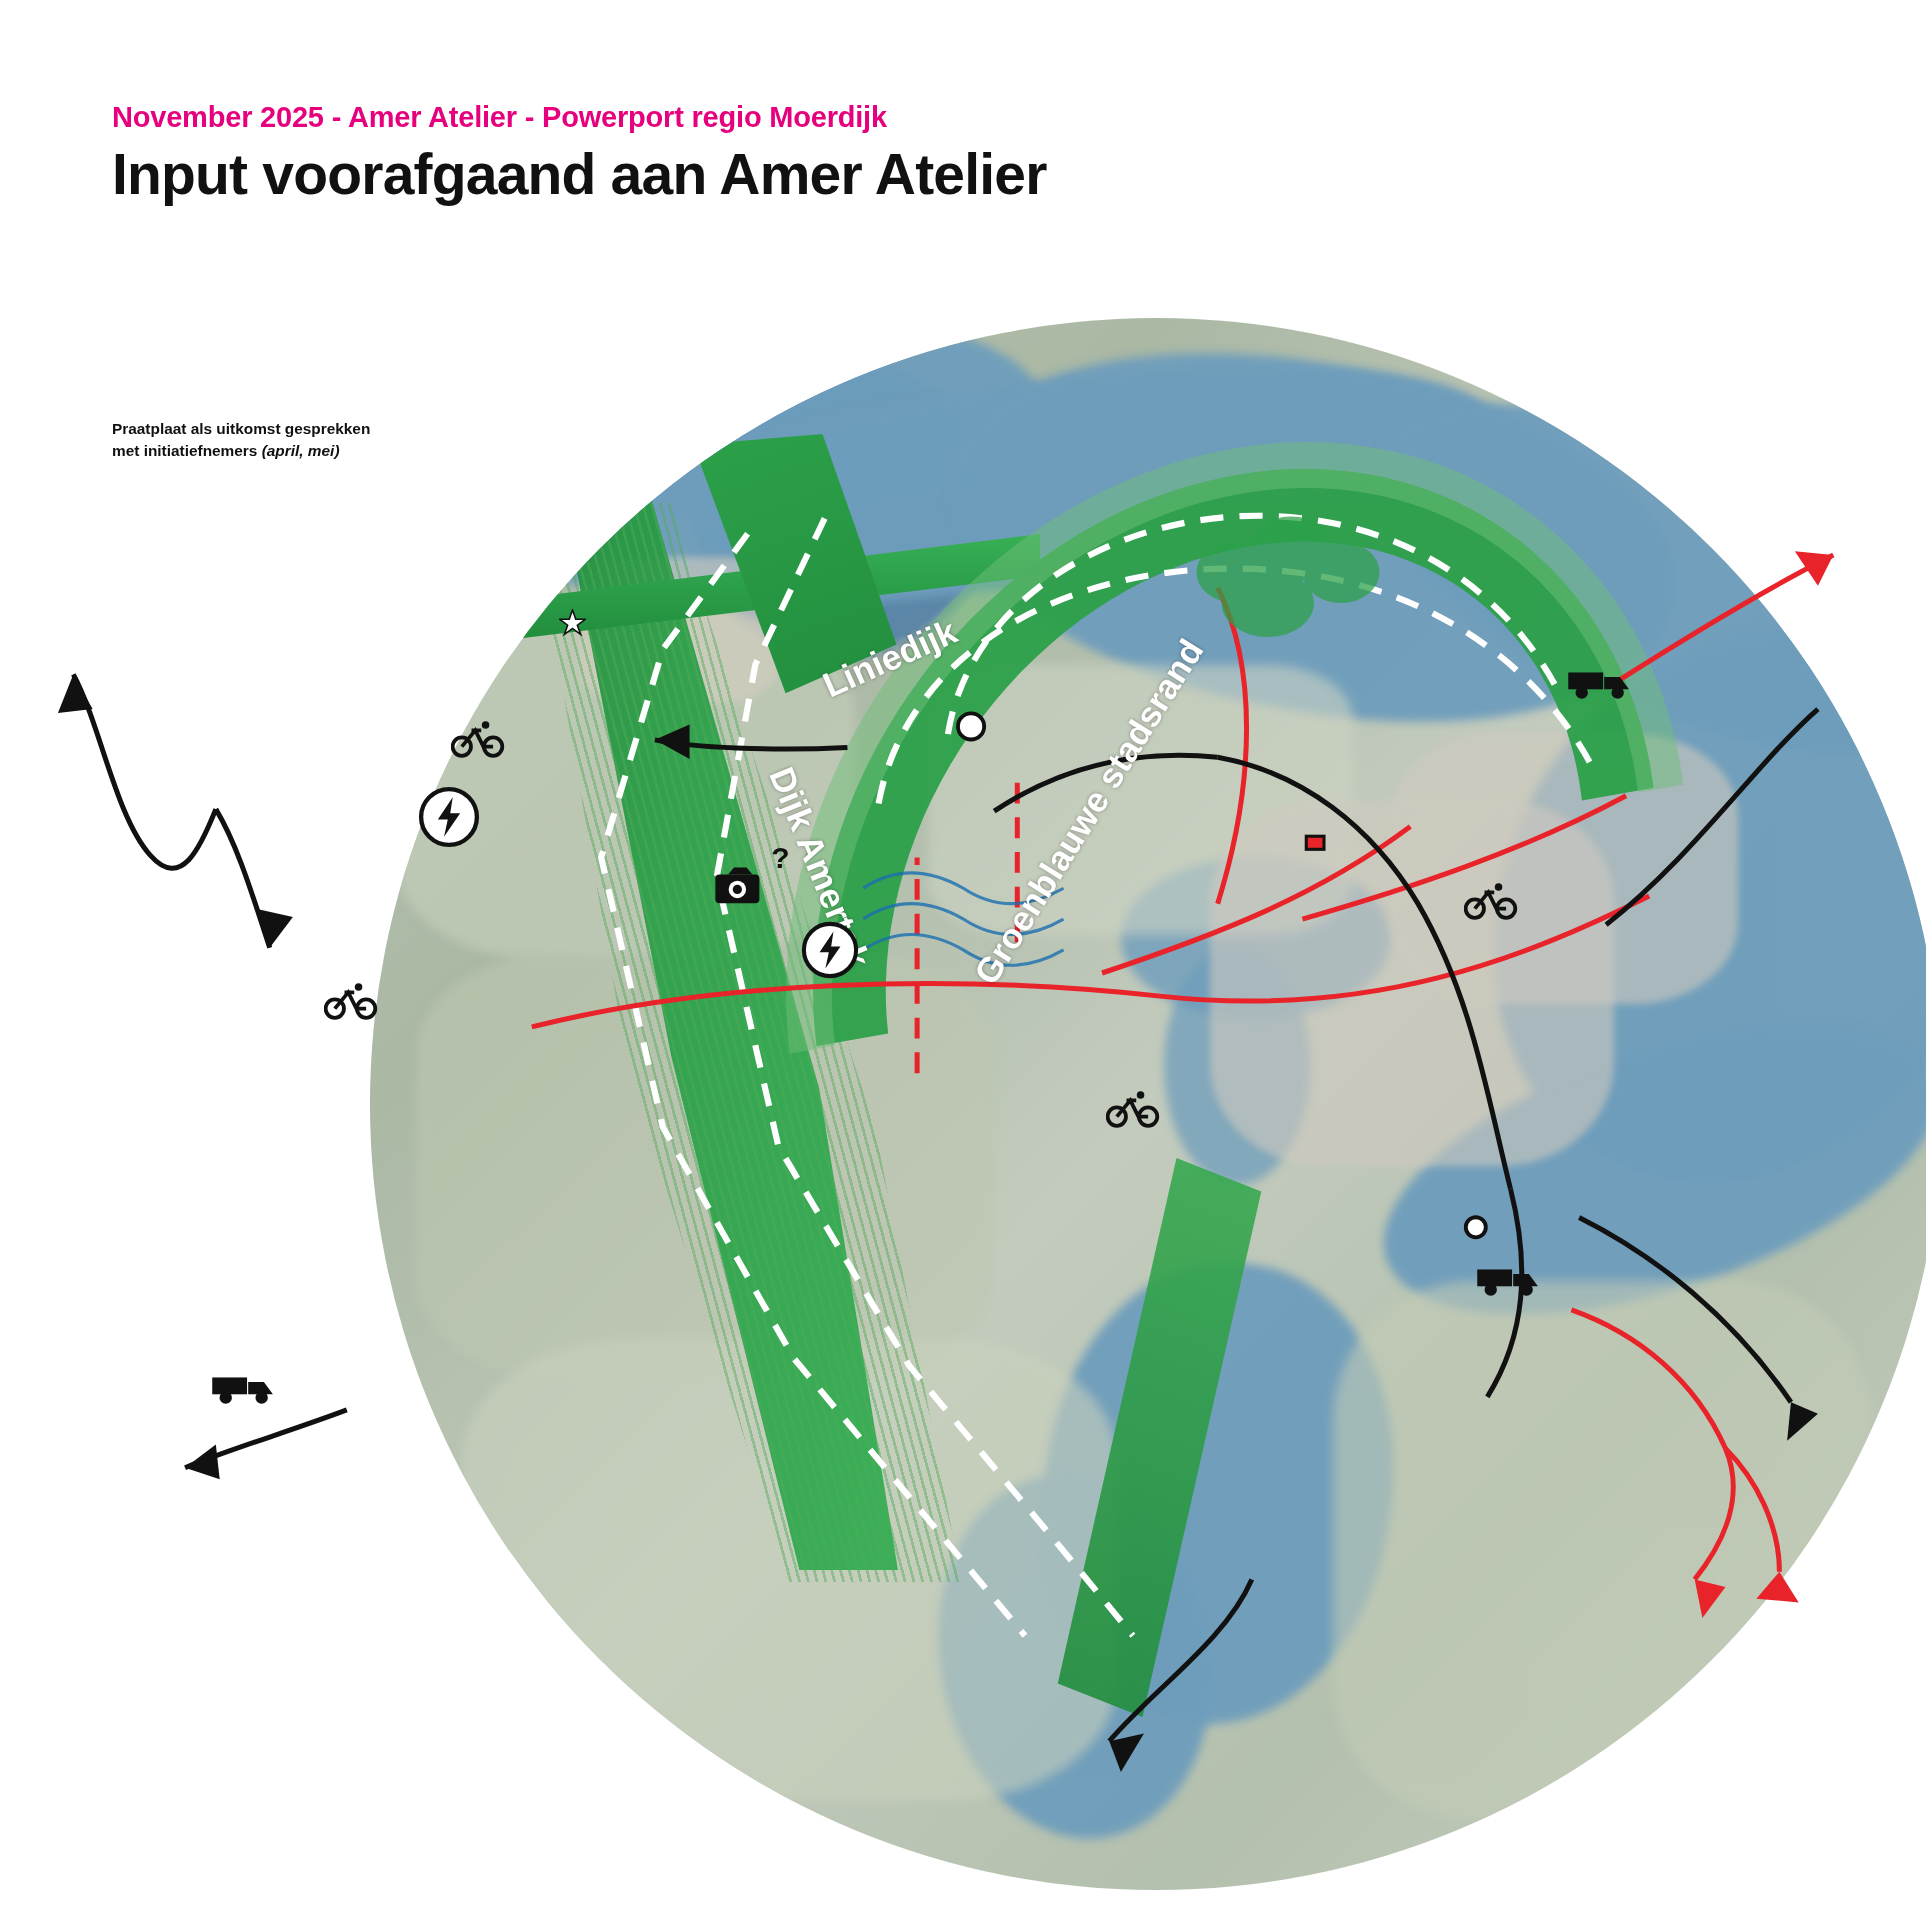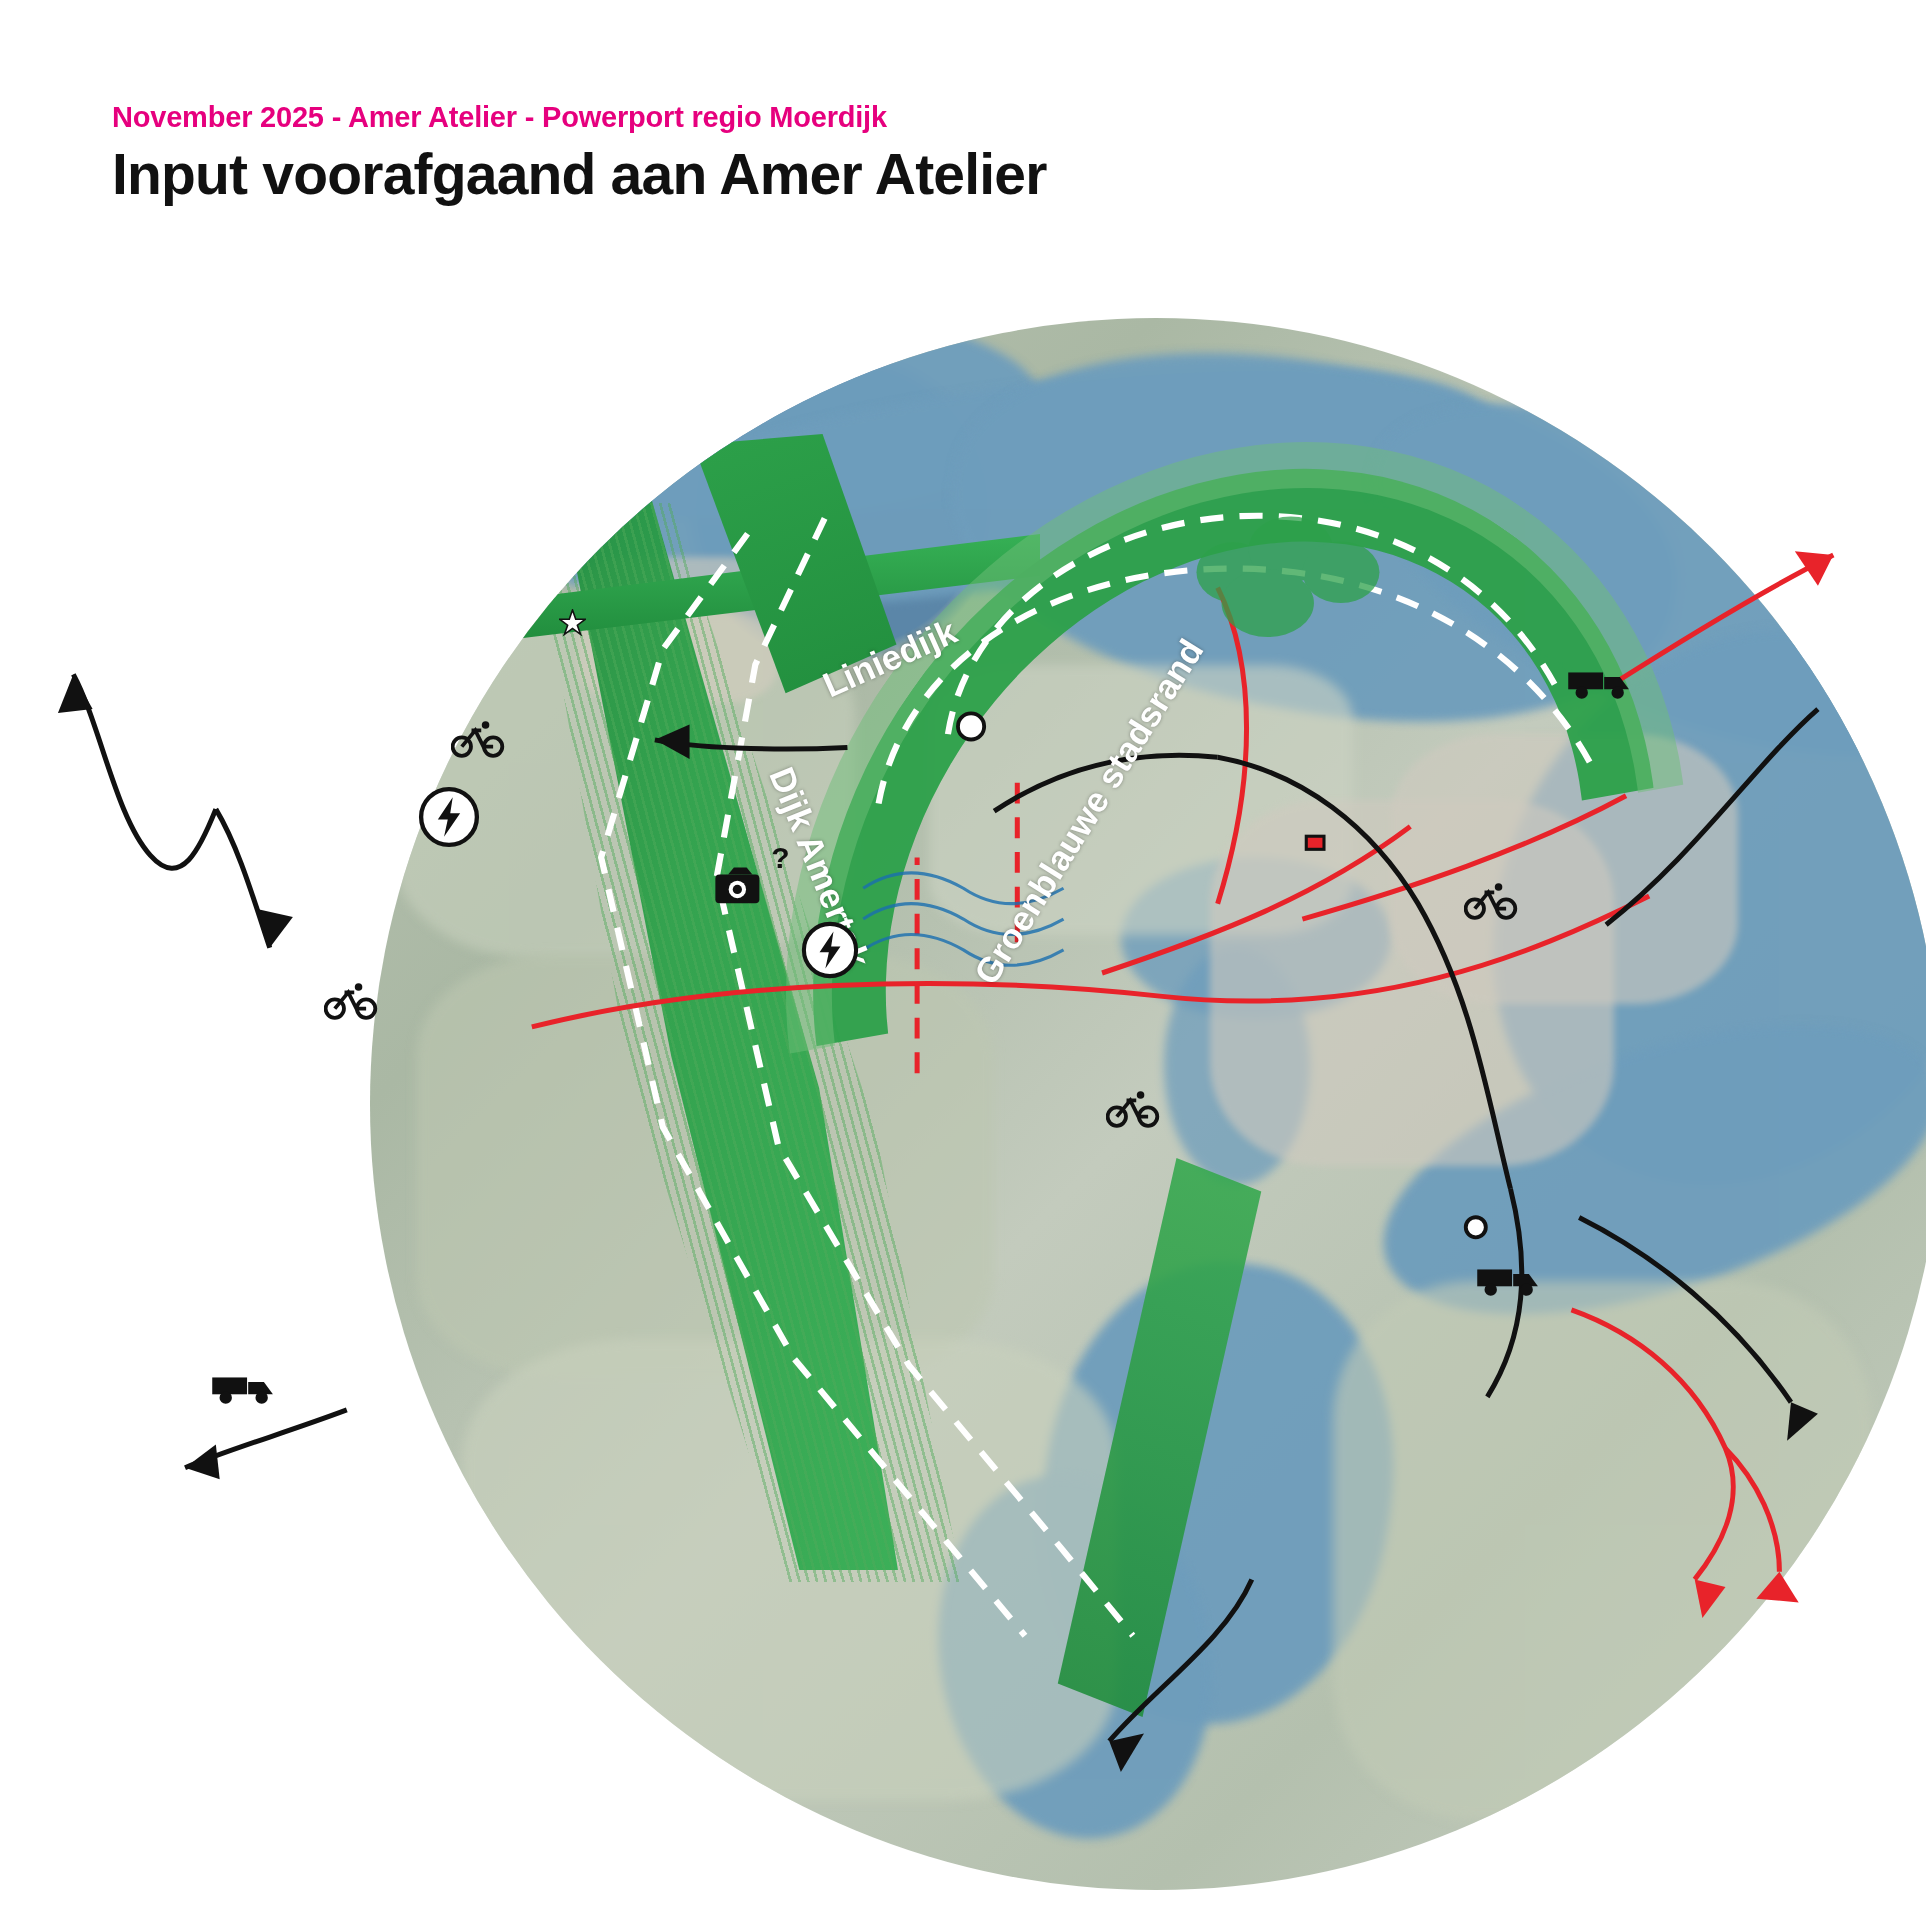--- a/index.html
+++ b/index.html
@@ -72,20 +72,24 @@
 </head>
 <body>
 
 <div id="header">
   <div id="kicker">November 2025 - Amer Atelier - Powerport regio Moerdijk</div>
   <h1 id="maintitle">Input voorafgaand aan Amer Atelier</h1>
 </div>
 
 <div id="mapwrap">
 
+  <div id="map-caption">
+    <span>Praatplaat als uitkomst gesprekken</span><br>
+    <span>met initiatiefnemers </span><em>(april, mei)</em>
+  </div>
 
   <div id="aerial">
 
     <div class="water" style="left:-23px; top:-15.4px; width:693px; height:216px; border-radius:45%;"></div>
     <div class="water" style="left:162px; top:69px; width:963px; height:200px; border-radius:50%; transform:rotate(-8deg);"></div>
     <div class="water" style="left:578px; top:46px; width:732px; height:347px; border-radius:48%; transform:rotate(10deg);"></div>
     <div class="water" style="left:982px; top:127px; width:655px; height:270px; border-radius:50%; transform:rotate(22deg);"></div>
     <div class="water" style="left:1136px; top:300px; width:482px; height:578px; border-radius:50%; transform:rotate(30deg);"></div>
     <div class="water" style="left:1002px; top:732px; width:578px; height:239px; border-radius:50%; transform:rotate(-18deg);"></div>
     <div class="water" style="left:674px; top:944px; width:347px; height:462px; border-radius:48%; transform:rotate(8deg);"></div>

